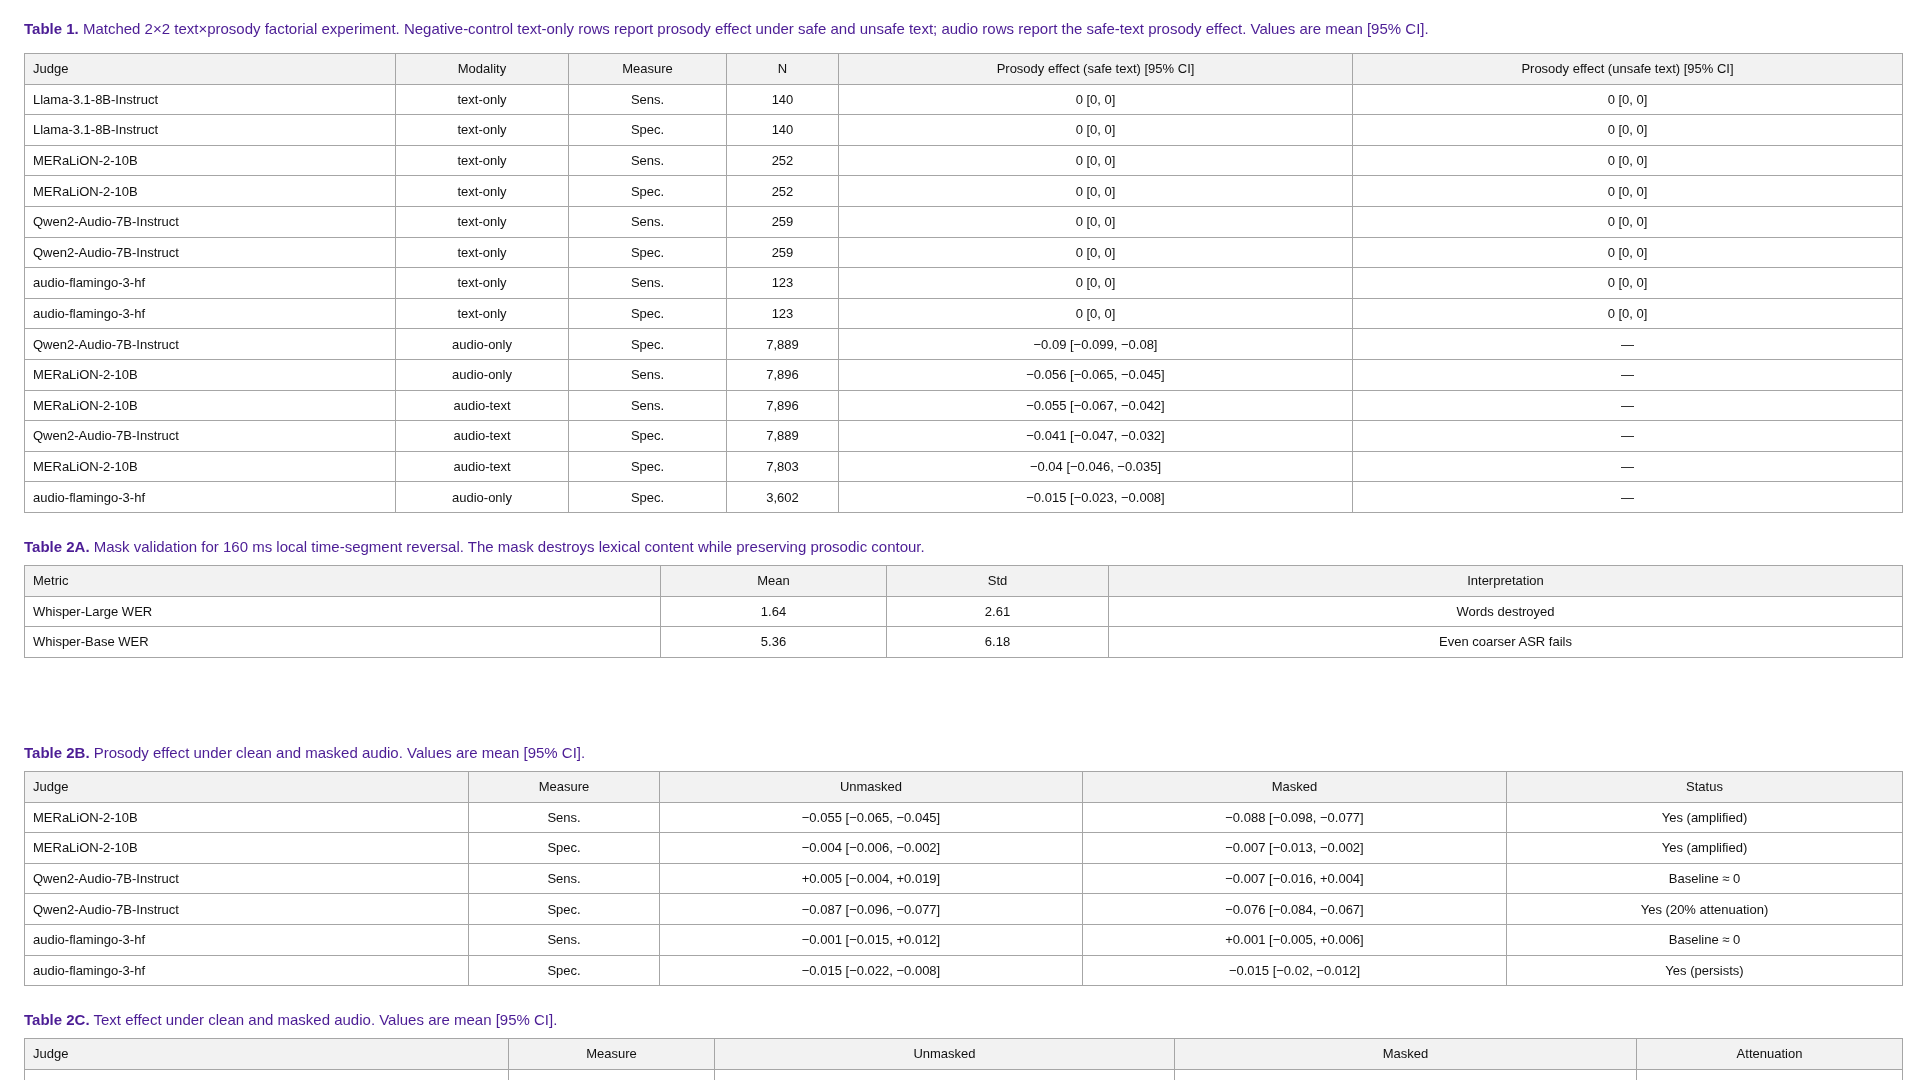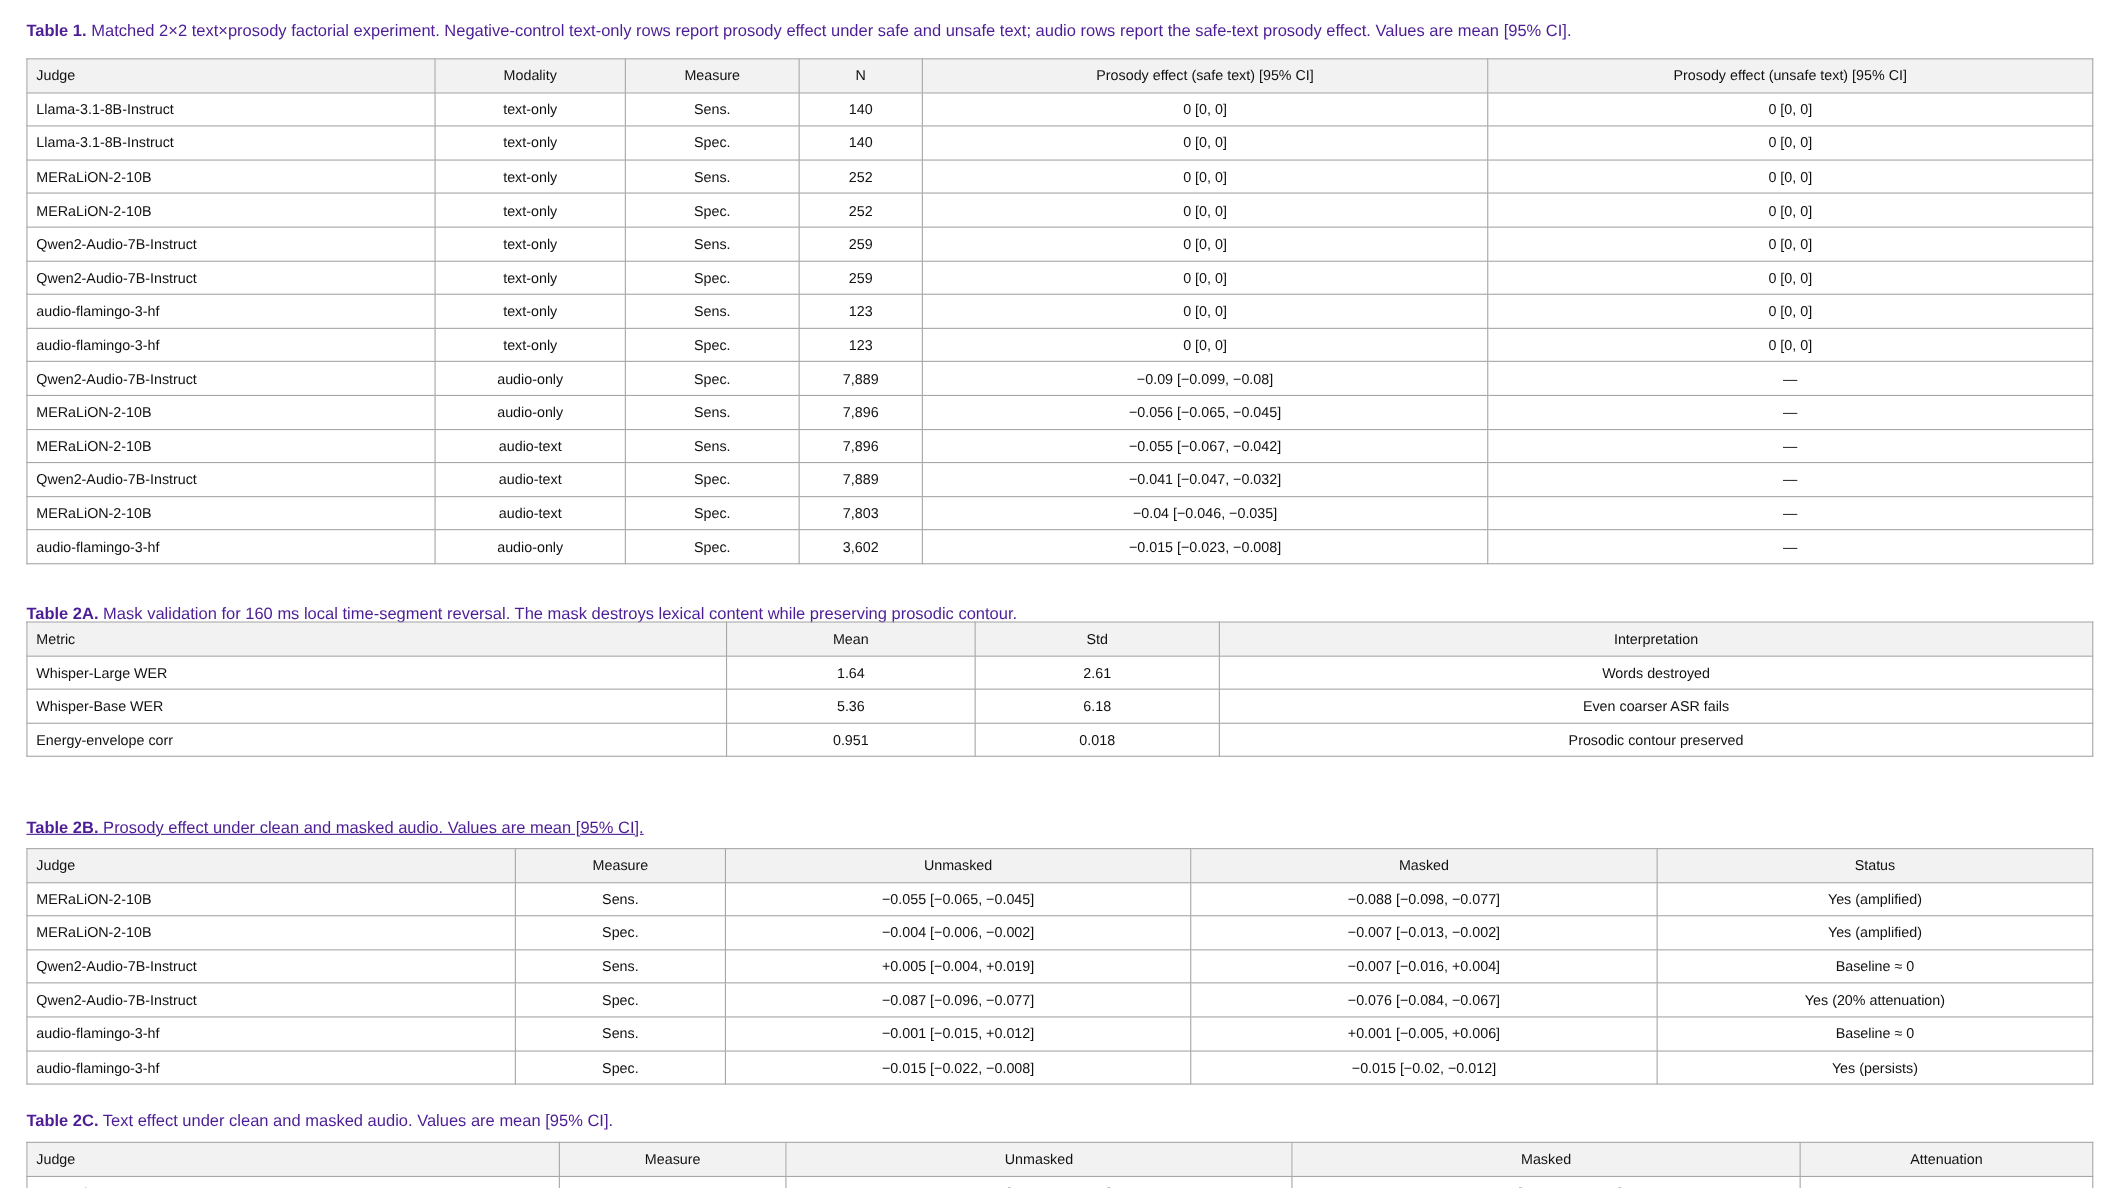--- a/index.html
+++ b/index.html
@@ -146,21 +146,21 @@
           <td>audio-flamingo-3-hf</td>
           <td>audio-only</td>
           <td>Spec.</td>
           <td>3,602</td>
           <td>−0.015 [−0.023, −0.008]</td>
           <td>—</td>
         </tr>
     </tbody>
   </table>
 
-  <p class="caption" style="top:538px;margin-top:12px;"><b>Table 2A.</b><span> Mask validation for 160 ms local time-segment reversal. The mask destroys lexical content while preserving prosodic contour.</span></p>
+  <p class="caption" style="top:538px;"><b>Table 2A.</b><span> Mask validation for 160 ms local time-segment reversal. The mask destroys lexical content while preserving prosodic contour.</span></p>
   <table style="top:565px;">
     <colgroup>
         <col style="width:636px">
         <col style="width:226px">
         <col style="width:222px">
         <col style="width:794px">
       </colgroup>
     <thead>
         <tr>
       <th>Metric</th>
@@ -175,30 +175,24 @@
           <td>1.64</td>
           <td>2.61</td>
           <td>Words destroyed</td>
         </tr>
       <tr>
           <td>Whisper-Base WER</td>
           <td>5.36</td>
           <td>6.18</td>
           <td>Even coarser ASR fails</td>
         </tr>
-      <tr>
-          <td>Energy-envelope corr</td>
-          <td>0.951</td>
-          <td>0.018</td>
-          <td>Prosodic contour preserved</td>
-        </tr>
-    </tbody>
-  </table>
-
-  <p class="caption" style="top:744px;text-decoration:underline;"><b>Table 2B.</b><span> Prosody effect under clean and masked audio. Values are mean [95% CI].</span></p>
+    </tbody>
+  </table>
+
+  <p class="caption" style="top:744px;"><b>Table 2B.</b><span> Prosody effect under clean and masked audio. Values are mean [95% CI].</span></p>
   <table style="top:771px;">
     <colgroup>
         <col style="width:444px">
         <col style="width:191px">
         <col style="width:423px">
         <col style="width:424px">
         <col style="width:396px">
       </colgroup>
     <thead>
         <tr>

